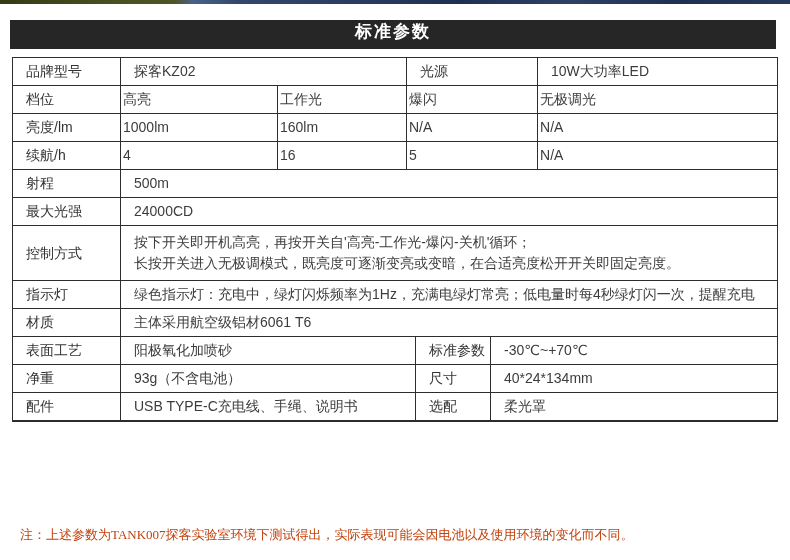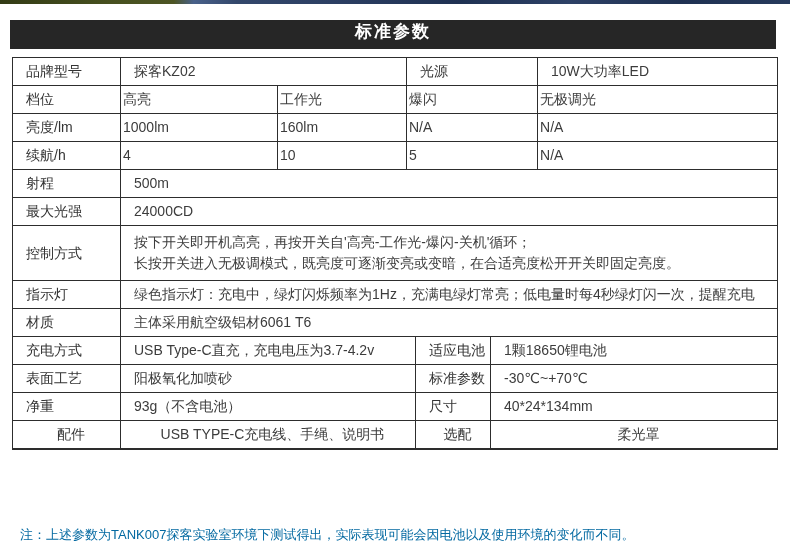--- a/index.html
+++ b/index.html
@@ -37,24 +37,24 @@
     border:1px solid var(--border-color);
     height:27px;line-height:17px;
     padding:0 4px 0 13px;
     vertical-align:middle;
     white-space:nowrap;overflow:hidden;
   }
   .spec-table td.lbl{color:#333333;margin-left:32px;}
   .spec-table td.ctr{text-align:left;padding:0 2px;}
   .spec-table tr.tall td{height:54px;}
   .spec-table td .ln{line-height:21px;}
-  .spec-table tr:last-child td{border-bottom-width:2px;text-align:center;}
+  .spec-table tr:last-child td{border-bottom-width:2px;}
   .footer-note{
     position:absolute;top:526px;left:20px;width:760px;
-    font-size:13px;color:#0369a1;white-space:nowrap;
+    font-size:13px;color:#c2410c;white-space:nowrap;font-family:Liberation Serif, serif;
   }
 </style>
 </head>
 <body>
 
 <div class="page">
   <div class="top-strip"></div>
   <div class="header-bar">
     <span>标准参数</span>
   </div>
@@ -85,21 +85,21 @@
         <tr>
           <td colspan="1" class="lbl">亮度/lm</td>
           <td colspan="1" class="val ctr">1000lm</td>
           <td colspan="1" class="val ctr">160lm</td>
           <td colspan="3" class="val ctr">N/A</td>
           <td colspan="1" class="val ctr">N/A</td>
         </tr>
         <tr>
           <td colspan="1" class="lbl">续航/h</td>
           <td colspan="1" class="val ctr">4</td>
-          <td colspan="1" class="val ctr">10</td>
+          <td colspan="1" class="val ctr">16</td>
           <td colspan="3" class="val ctr">5</td>
           <td colspan="1" class="val ctr">N/A</td>
         </tr>
         <tr>
           <td colspan="1" class="lbl">射程</td>
           <td colspan="6" class="val">500m</td>
         </tr>
         <tr>
           <td colspan="1" class="lbl">最大光强</td>
           <td colspan="6" class="val">24000CD</td>
@@ -113,26 +113,20 @@
         </tr>
         <tr>
           <td colspan="1" class="lbl">指示灯</td>
           <td colspan="6" class="val">绿色指示灯：充电中，绿灯闪烁频率为1Hz，充满电绿灯常亮；低电量时每4秒绿灯闪一次，提醒充电</td>
         </tr>
         <tr>
           <td colspan="1" class="lbl">材质</td>
           <td colspan="6" class="val">主体采用航空级铝材6061 T6</td>
         </tr>
         <tr>
-          <td colspan="1" class="lbl">充电方式</td>
-          <td colspan="3" class="val">USB Type-C直充，充电电压为3.7-4.2v</td>
-          <td colspan="1" class="lbl">适应电池</td>
-          <td colspan="2" class="val">1颗18650锂电池</td>
-        </tr>
-        <tr>
           <td colspan="1" class="lbl">表面工艺</td>
           <td colspan="3" class="val">阳极氧化加喷砂</td>
           <td colspan="1" class="lbl">标准参数</td>
           <td colspan="2" class="val">-30℃~+70℃</td>
         </tr>
         <tr>
           <td colspan="1" class="lbl">净重</td>
           <td colspan="3" class="val">93g（不含电池）</td>
           <td colspan="1" class="lbl">尺寸</td>
           <td colspan="2" class="val">40*24*134mm</td>

